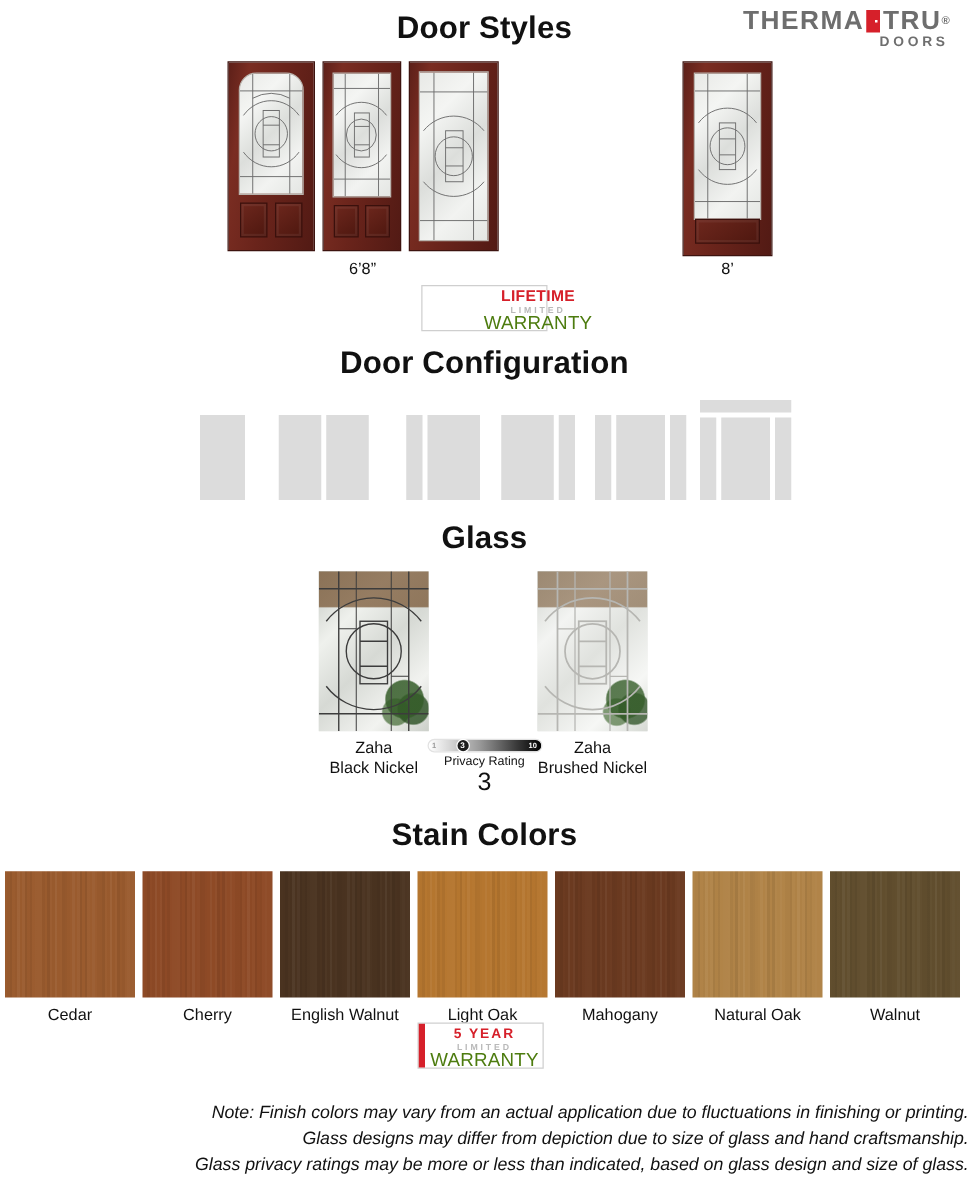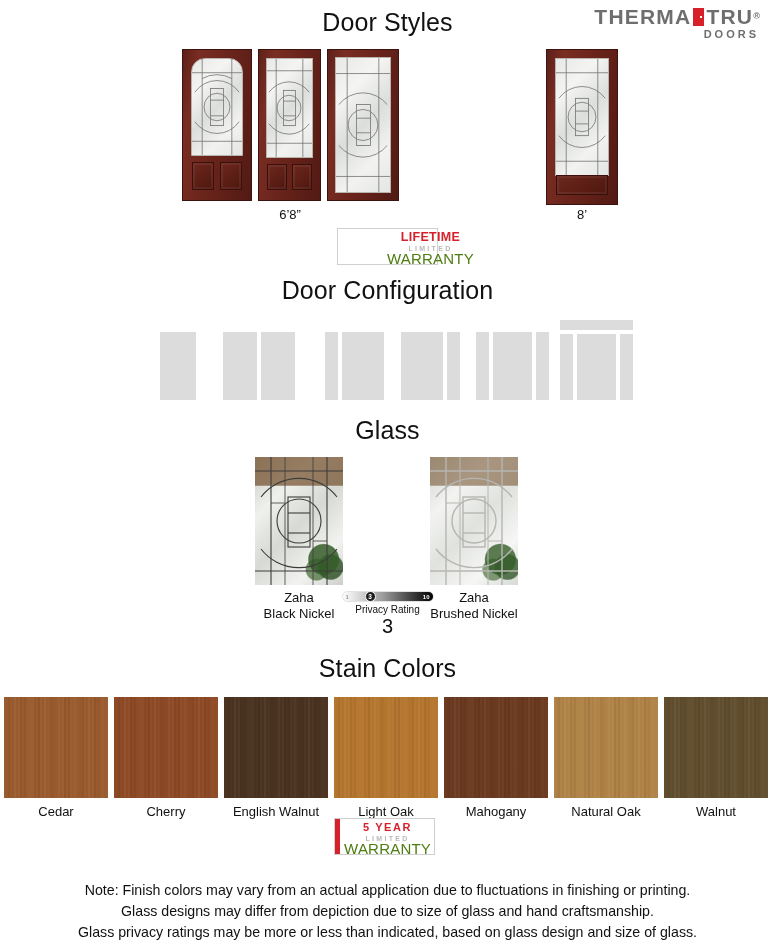--- a/index.html
+++ b/index.html
@@ -27,21 +27,21 @@
     width: 2px; height: 2px; background: #fff;
   }
   .logo-reg { font-size: 9px; vertical-align: super; color: #6e6e6e; }
   .logo-sub {
     font-size: 11px; font-weight: bold; letter-spacing: 3px;
     color: #6e6e6e; margin-top: 1px; margin-right: 2px;
   }
 
   
   .section-title {
-    text-align: center; font-size: 25px; font-weight: normal;
+    text-align: center; font-size: 25px; font-weight: bold;
     color: #111; letter-spacing: .1px;
   }
 
   
   #door-styles { position: absolute; top: 8px; left: 0; width: 775px; }
   .doors-row { position: relative; height: 180px; margin-top: 12px; }
   .door {
     position: absolute; top: 0;
     background: linear-gradient(100deg,#5d2019 0%,#7a2d22 18%,#6a241b 50%,#521a14 100%);
     border: 1px solid #3d130f;
@@ -133,21 +133,21 @@
   .stain-row { position: relative; height: 125px; margin-top: 14px; }
   .stain { position: absolute; top: 0; }
   .stain-chip { width: 104px; height: 101px; position: relative; overflow: hidden; }
   .grain { position: absolute; inset: 0; opacity: .5; }
   .stain-name {
     margin-top: 6px; text-align: center; font-size: 13px; color: #111; width: 104px;
   }
 
   
   #footer-note {
-    position: absolute; top: 880px; left: 0; width: 775px; text-align: center;
+    position: absolute; top: 880px; left: 0; width: 775px; text-align: right; font-style: italic;
   }
   #footer-note p { font-size: 14.2px; line-height: 21px; color: #111; }
 </style>
 </head>
 <body>
 
 <div class="logo">
   <div class="logo-main">
     <span>THERMA</span>
     <span class="logo-door"></span>

